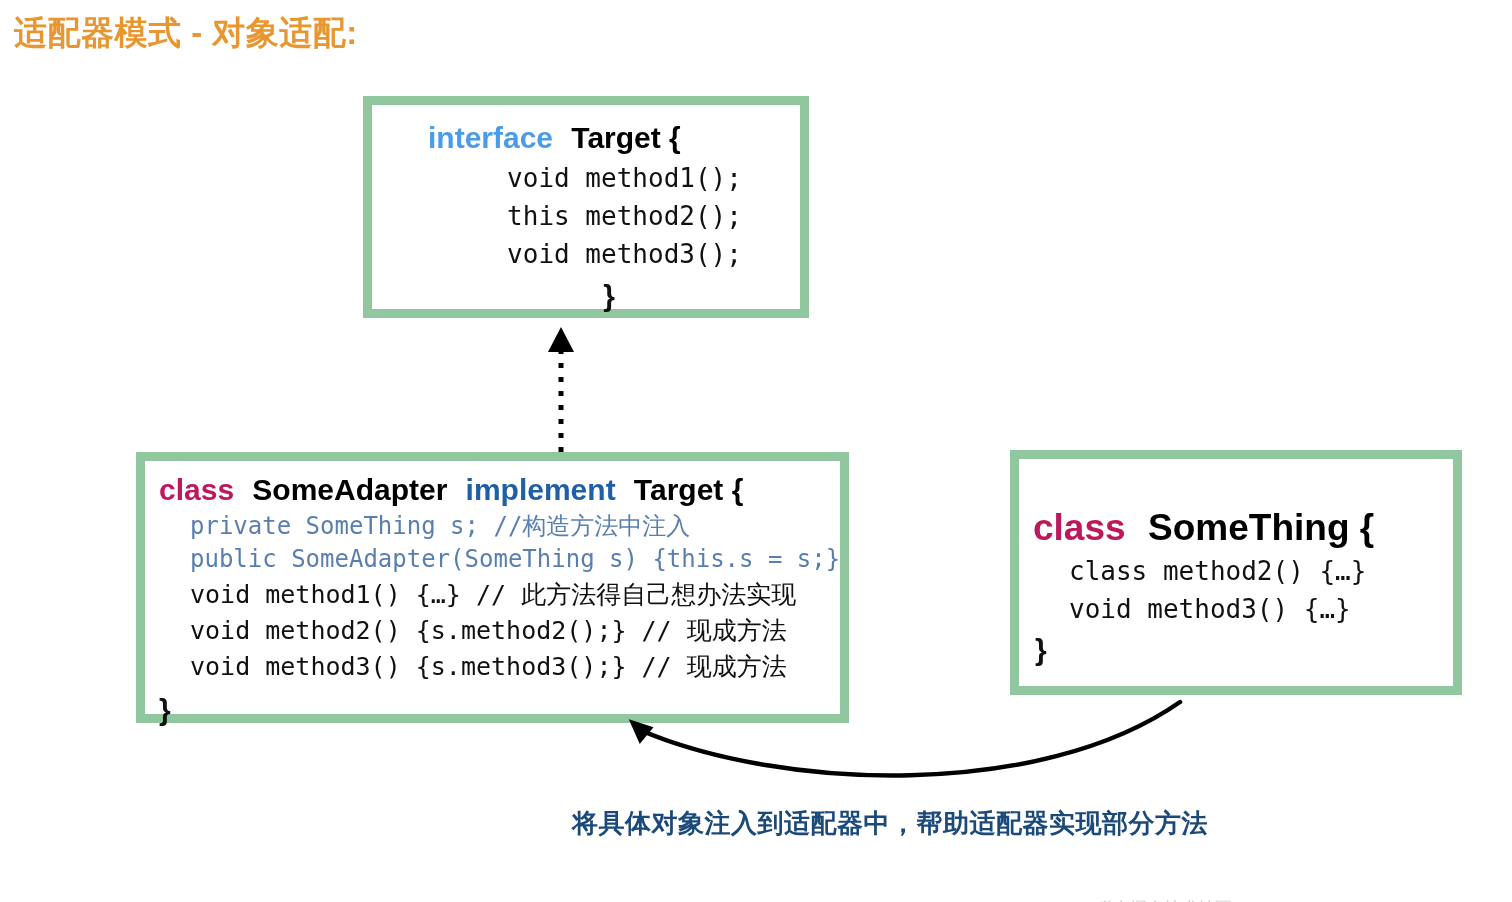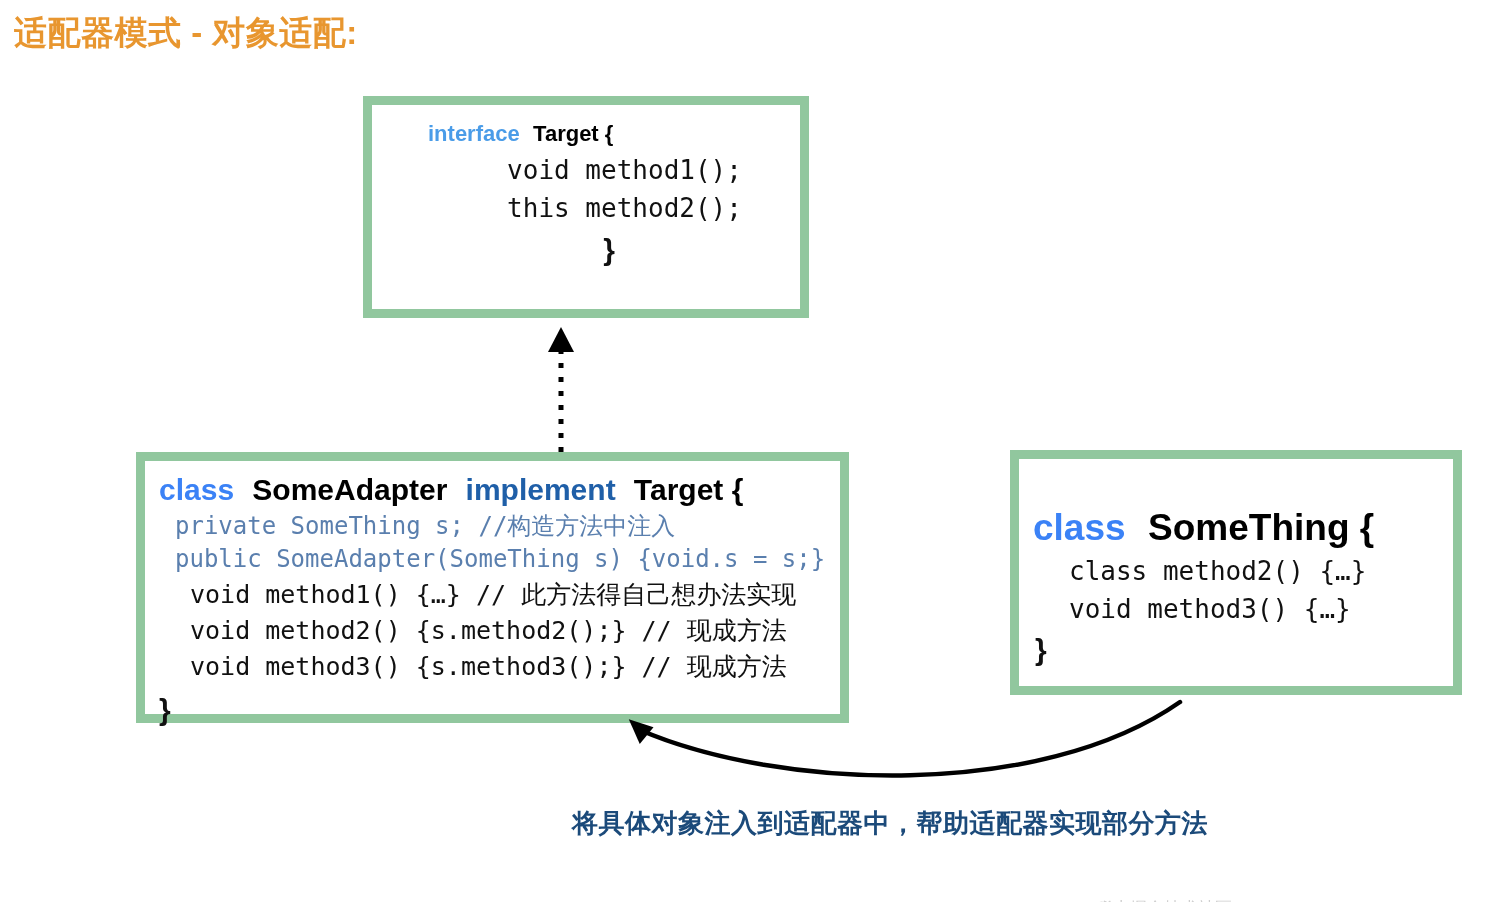--- a/index.html
+++ b/index.html
@@ -32,43 +32,43 @@
   .box-inner { position: relative; width: 100%; height: 100%; padding: 4px 0 0 0; }
 
   
   .hdr {
     font-family: "Liberation Sans", sans-serif;
     font-weight: 700;
     white-space: nowrap;
     line-height: 1.0;
   }
   .kw-interface { color: #4a9ce8; }
-  .kw-class     { color: #3b82f6; }
+  .kw-class     { color: #be185d; }
   .kw-implement { color: #1f5fa8; }
   .kw-plain     { color: #000000; }
 
-  #box-target .hdr   { font-size: 22px; padding-left: 56px; padding-top: 14px; }
+  #box-target .hdr   { font-size: 30px; padding-left: 56px; padding-top: 14px; }
   #box-adapter .hdr  { font-size: 30px; padding-left: 14px; padding-top: 10px; }
   #box-something .hdr{ font-size: 37px; padding-left: 14px; padding-top: 46px; }
 
   
   .code {
     font-family: "DejaVu Sans Mono", "Liberation Mono", monospace;
     white-space: pre;
     color: #111111;
     line-height: 1.0;
   }
   #box-target .code {
     font-size: 26px; padding-left: 77px; padding-top: 12px; text-align: center;
   }
   #box-target .code.brace { padding-left: 46px; padding-top: 14px;
     font-family: "Liberation Sans", sans-serif; font-weight: 700; font-size: 30px; }
 
   #box-adapter .code { font-size: 25px; padding-left: 45px; padding-top: 11px; }
-  #box-adapter .code.sig { color: #5a7fae; padding-left: 30px; padding-top: 9px; font-size: 24px; }
+  #box-adapter .code.sig { color: #5a7fae; padding-left: 45px; padding-top: 9px; font-size: 24px; }
   #box-adapter .code.brace {
     padding-left: 14px; padding-top: 16px;
     font-family: "Liberation Sans", sans-serif; font-weight: 700; font-size: 30px; }
 
   #box-something .code { font-size: 26px; padding-left: 50px; padding-top: 12px; }
   #box-something .code.brace { padding-left: 16px; padding-top: 13px;
     font-family: "Liberation Sans", sans-serif; font-weight: 700; font-size: 30px; }
 
   
   #connectors { position: absolute; left: 0; top: 0; width: 1512px; height: 902px;
@@ -95,34 +95,35 @@
   <div id="page-title">适配器模式 - 对象适配:</div>
 
   <div class="uml-box" id="box-target">
     <div class="box-inner">
       <div class="hdr">
         <span class="kw-interface" style="margin-right: 0.33em;">interface</span>
         <span class="kw-plain">Target {</span>
       </div>
       <div class="code">void method1();</div>
       <div class="code">this method2();</div>
+      <div class="code">void method3();</div>
       <div class="code brace">}</div>
     </div>
   </div>
 
   <div class="uml-box" id="box-adapter">
     <div class="box-inner">
       <div class="hdr">
         <span class="kw-class" style="margin-right: 0.33em;">class</span>
         <span class="kw-plain" style="margin-right: 0.33em;">SomeAdapter</span>
         <span class="kw-implement" style="margin-right: 0.33em;">implement</span>
         <span class="kw-plain">Target {</span>
       </div>
       <div class="code sig">private SomeThing s; //构造方法中注入</div>
-      <div class="code sig">public SomeAdapter(SomeThing s) {void.s = s;}</div>
+      <div class="code sig">public SomeAdapter(SomeThing s) {this.s = s;}</div>
       <div class="code">void method1() {…} // 此方法得自己想办法实现</div>
       <div class="code">void method2() {s.method2();} // 现成方法</div>
       <div class="code">void method3() {s.method3();} // 现成方法</div>
       <div class="code brace">}</div>
     </div>
   </div>
 
   <div class="uml-box" id="box-something">
     <div class="box-inner">
       <div class="hdr">

